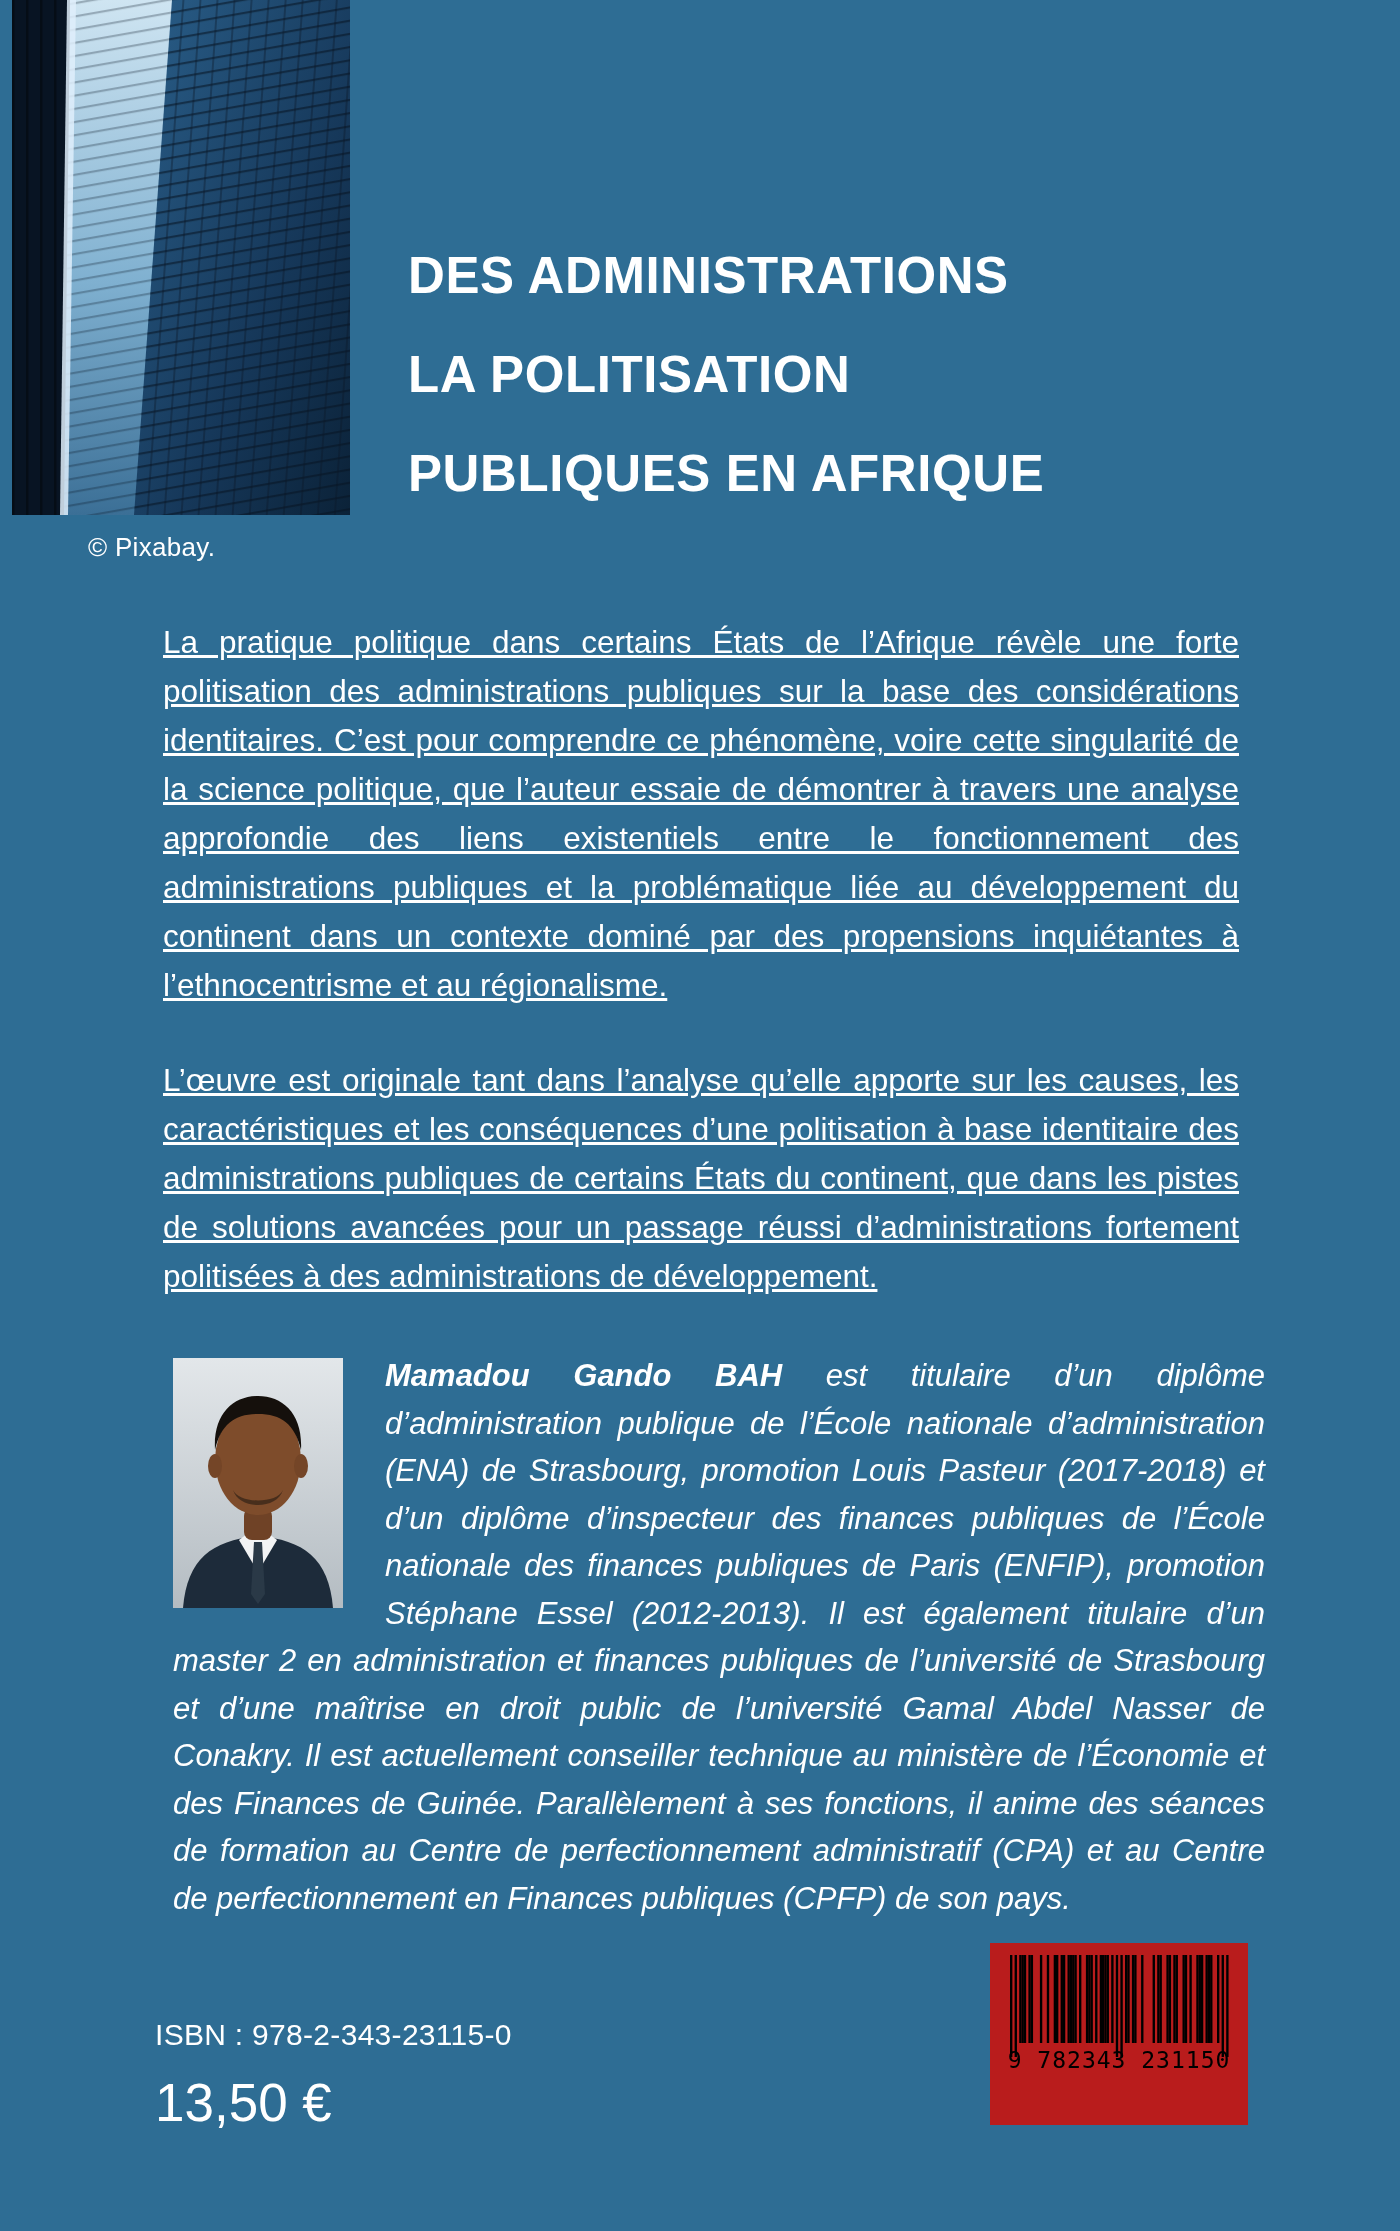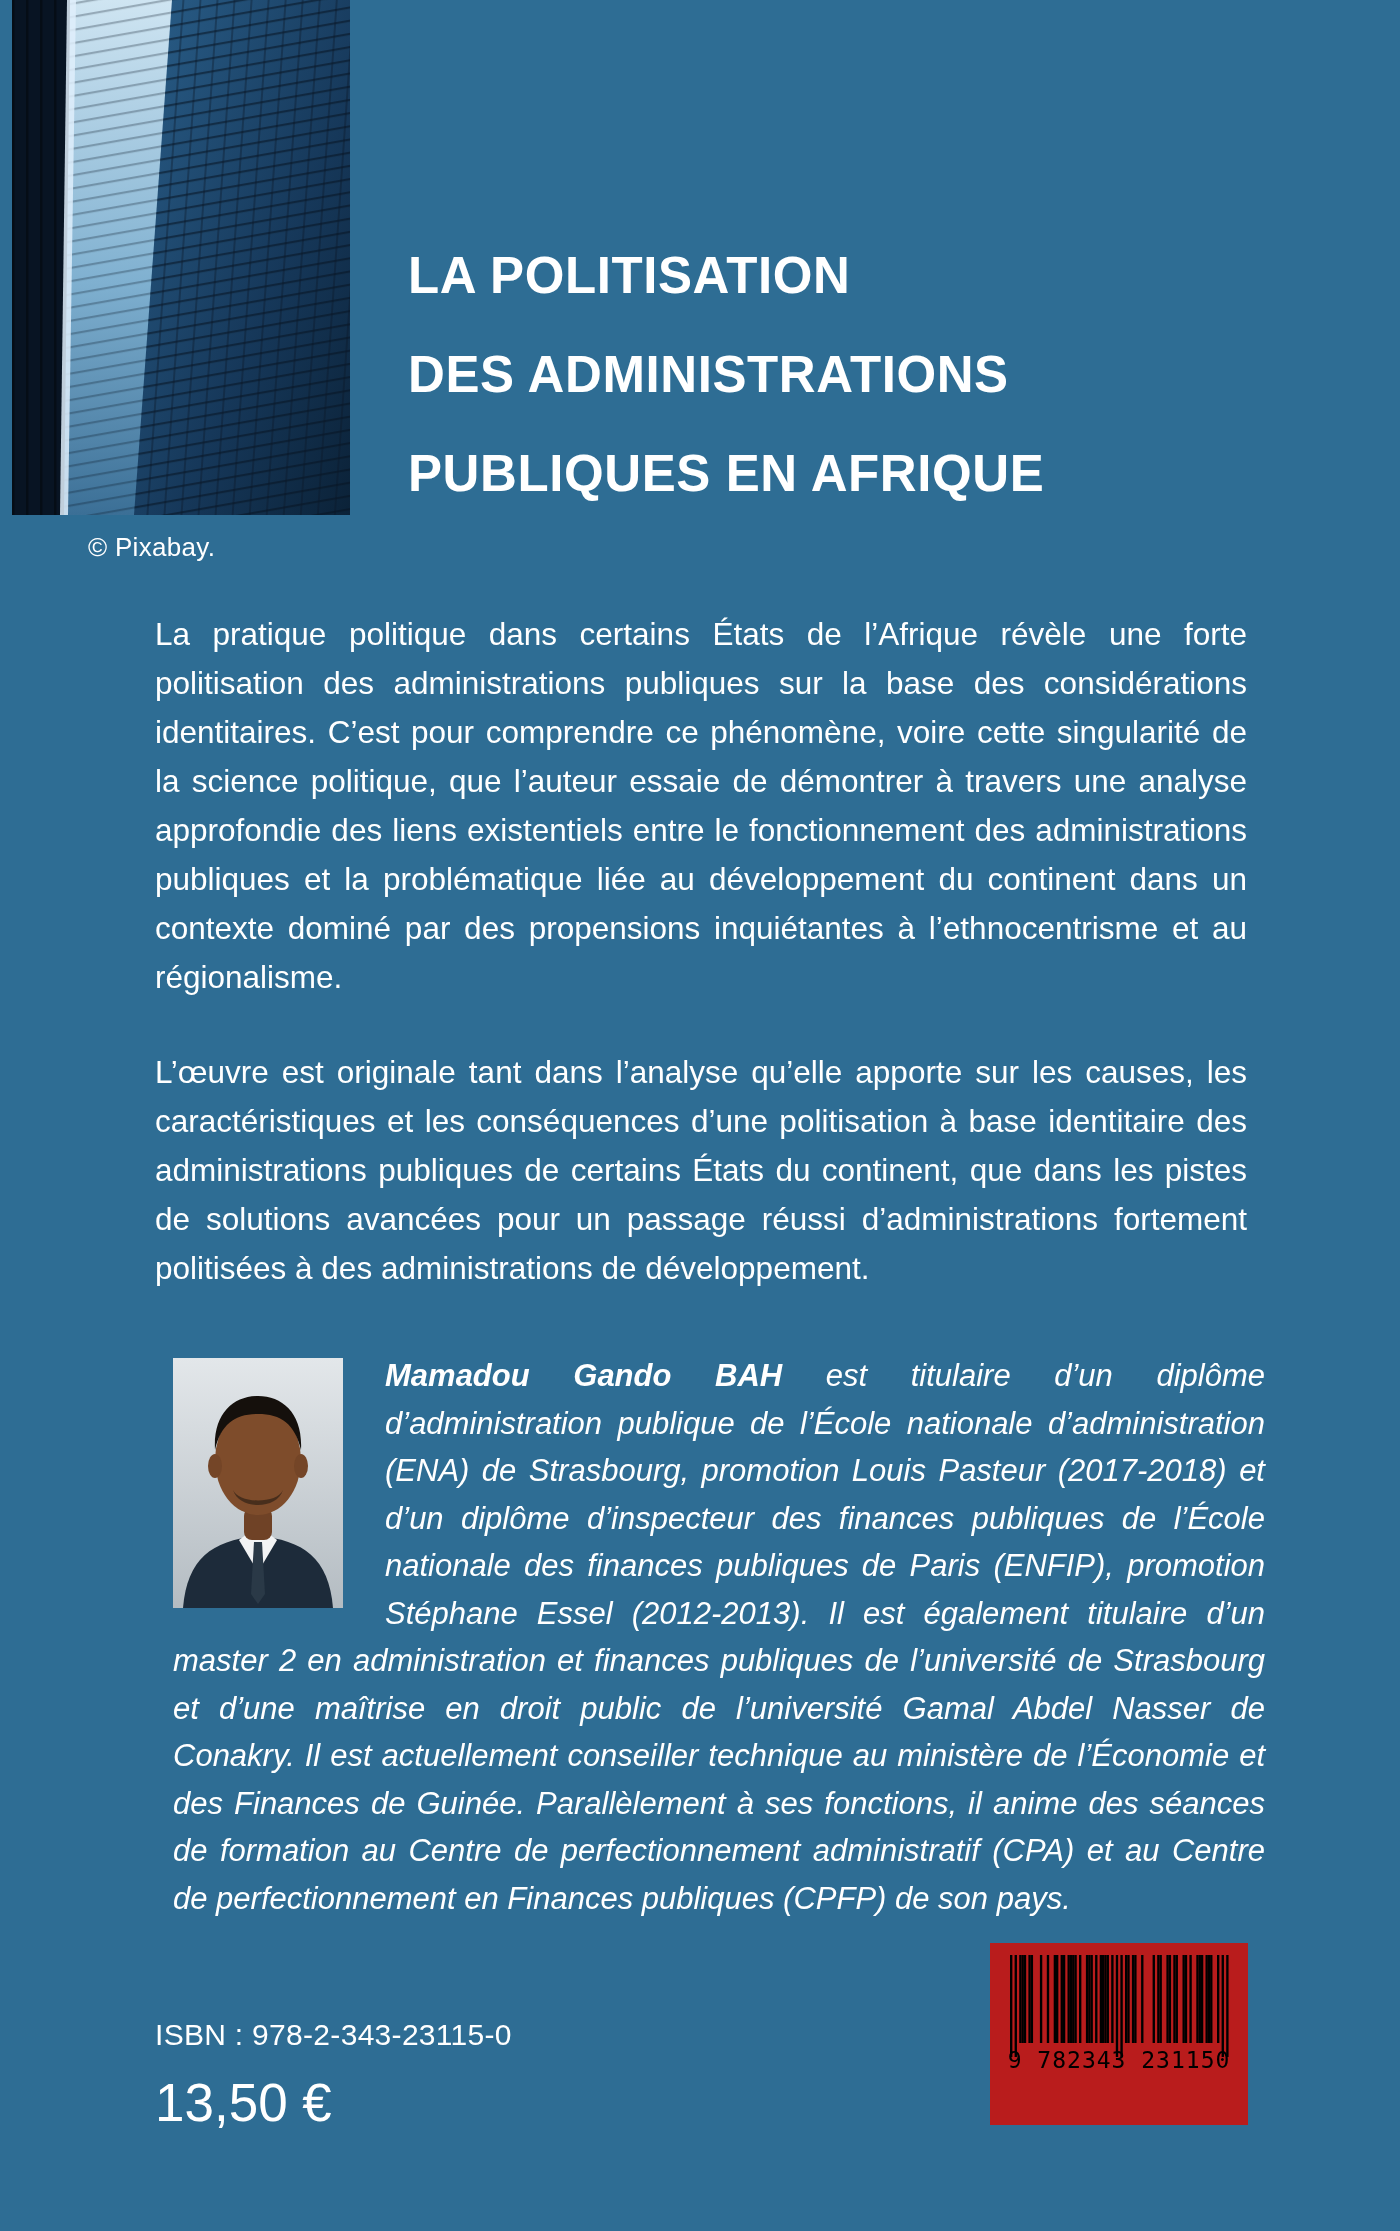--- a/index.html
+++ b/index.html
@@ -31,21 +31,21 @@
     line-height:99px;letter-spacing:0.6px;
     white-space:nowrap;
   }
 
   
   .synopsis{
     position:absolute;left:155px;top:610px;width:1092px;
     font-size:31.5px;line-height:49px;
     text-align:justify;
   }
-  .synopsis p{margin:0;}
+  .synopsis p{margin:8px;text-decoration:underline;}
   .synopsis p + p{margin-top:46px;}
 
   
   .bio{
     position:absolute;left:173px;top:1352px;width:1092px;
     font-style:italic;font-size:31px;line-height:47.5px;
     text-align:justify;
   }
   .bio .portrait{
     float:left;width:170px;height:250px;
@@ -120,22 +120,22 @@
 
       <polygon points="0,0 58,0 52,515 0,515" fill="#081423"></polygon>
       <polygon points="0,0 58,0 52,515 0,515" fill="url(#leftLines)" opacity="0.8"></polygon>
 
       <polygon points="55,0 64,0 56,515 48,515" fill="#dfeefb" opacity="0.85"></polygon>
     </svg>
   </div>
   <div class="photo-credit">© Pixabay.</div>
 
   <div class="book-title">
+    <div>DES ADMINISTRATIONS</div>
     <div>LA POLITISATION</div>
-    <div>DES ADMINISTRATIONS</div>
     <div>PUBLIQUES EN AFRIQUE</div>
   </div>
 
   <div class="synopsis">
     <p>La pratique politique dans certains États de l’Afrique révèle une forte politisation des administrations publiques sur la base des considérations identitaires. C’est pour comprendre ce phénomène, voire cette singularité de la science politique, que l’auteur essaie de démontrer à travers une analyse approfondie des liens existentiels entre le fonctionnement des administrations publiques et la problématique liée au développement du continent dans un contexte dominé par des propensions inquiétantes à l’ethnocentrisme et au régionalisme.</p>
     <p>L’œuvre est originale tant dans l’analyse qu’elle apporte sur les causes, les caractéristiques et les conséquences d’une politisation à base identitaire des administrations publiques de certains États du continent, que dans les pistes de solutions avancées pour un passage réussi d’administrations fortement politisées à des administrations de développement.</p>
   </div>
 
   <div class="bio">
     <div class="portrait">

